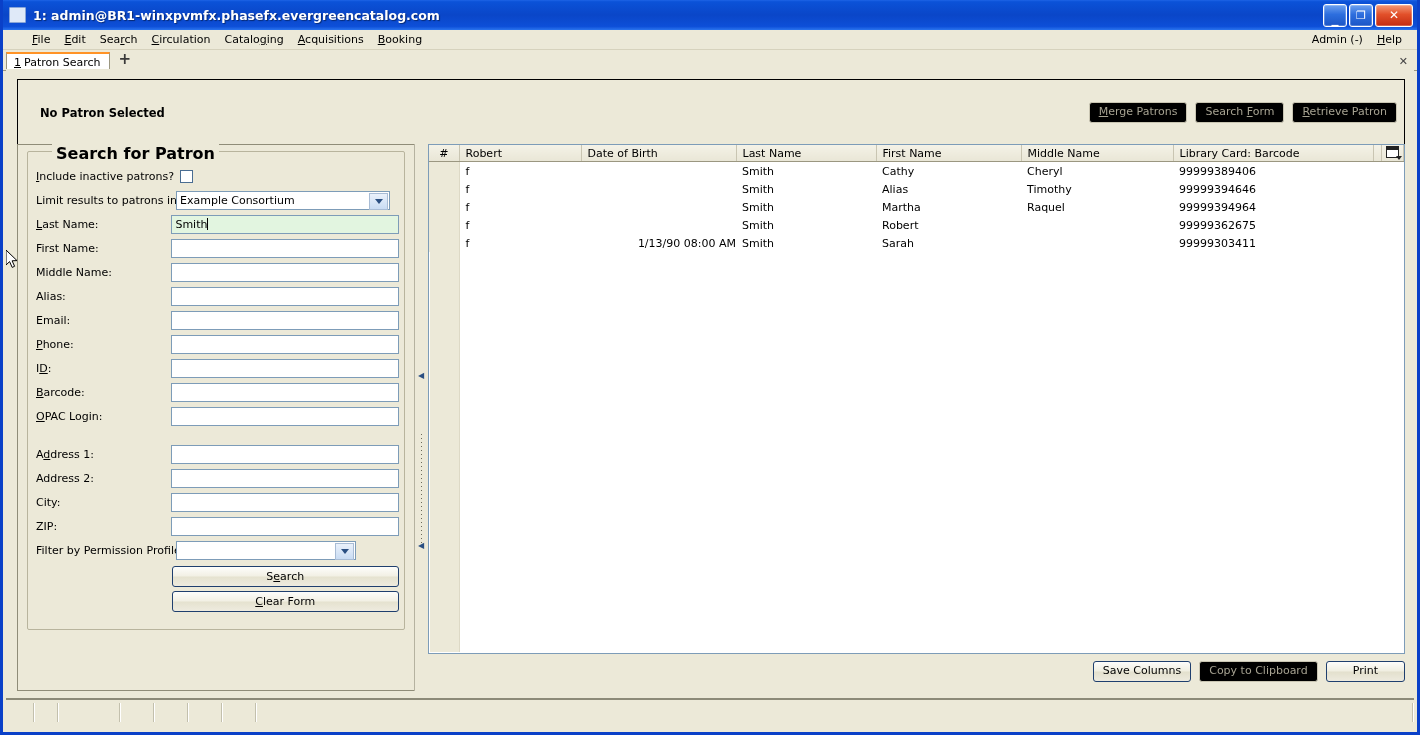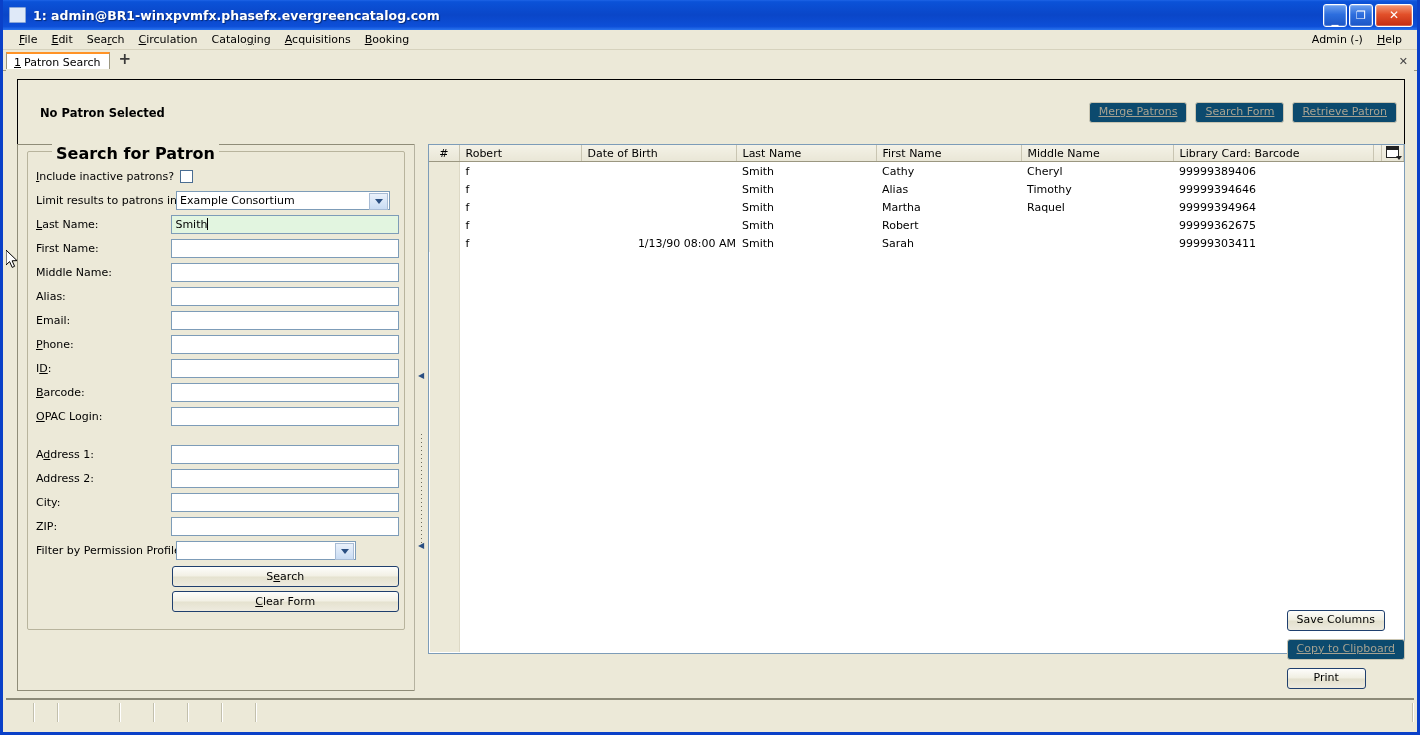--- a/index.html
+++ b/index.html
@@ -72,21 +72,21 @@
   }
   .tbtn.min .glyph { align-items: flex-end; font-size: 14px; padding-bottom: 1px; }
   .tbtn.max .glyph { font-size: 11px; }
 
   
   .menubar {
     height: 19px;
     background: #ece9d8;
     display: flex; align-items: center;
     border-bottom: 1px solid #d6d2bd;
-    padding-left: 9px;
+    padding-left: 22px;
     font-size: 11px;
     text-align: right;
   }
   .menu-item {
     padding: 2px 7px;
     white-space: nowrap;
     cursor: default;
   }
   .menu-right { margin-left: auto; display: flex; padding-right: 8px; }
   .mnem { text-decoration: underline; }
@@ -160,22 +160,21 @@
     border: 1px solid #1f3f6e;
     border-radius: 3px;
     background: linear-gradient(180deg,#fdfdfb 0%, #f0eee1 48%, #e3e0cd 52%, #edeade 100%);
     color: #000;
     white-space: nowrap;
     line-height: 1.1;
   }
   .btn.disabled {
     color: #a6a291;
     border-color: #c9c5b2;
-    background: #0c4a6e;
-    text-decoration: underline;
+    background: #000000;
   }
 
   
   .leftpane {
     position: absolute;
     left: 11px; top: 75px; bottom: 9px;
     width: 396px;
     background: #ece9d8;
     border: 1px solid #8f8c78;
   }
@@ -357,24 +356,23 @@
     content:""; position:absolute; left:0; top:0; right:0; height:3px;
     background:#222;
   }
   .picker-icon:after {
     content:""; position:absolute; right:-4px; bottom:-3px;
     border-left:3px solid transparent; border-right:3px solid transparent;
     border-top:4px solid #222;
   }
   .tbl-btns {
     position: absolute;
-    right: 0; bottom: 2px;
+    right: 0; bottom: 9px;
     display: flex; gap: 8px;
-    align-items: flex-start;
-    flex-direction: column;
+    align-items: center;
   }
 
   
   .statusbar {
     position: absolute;
     left: 3px; right: 3px; bottom: 3px;
     height: 26px;
     background: #ece9d8;
     border-top: 2px solid #8c8a78;
     display: flex;

